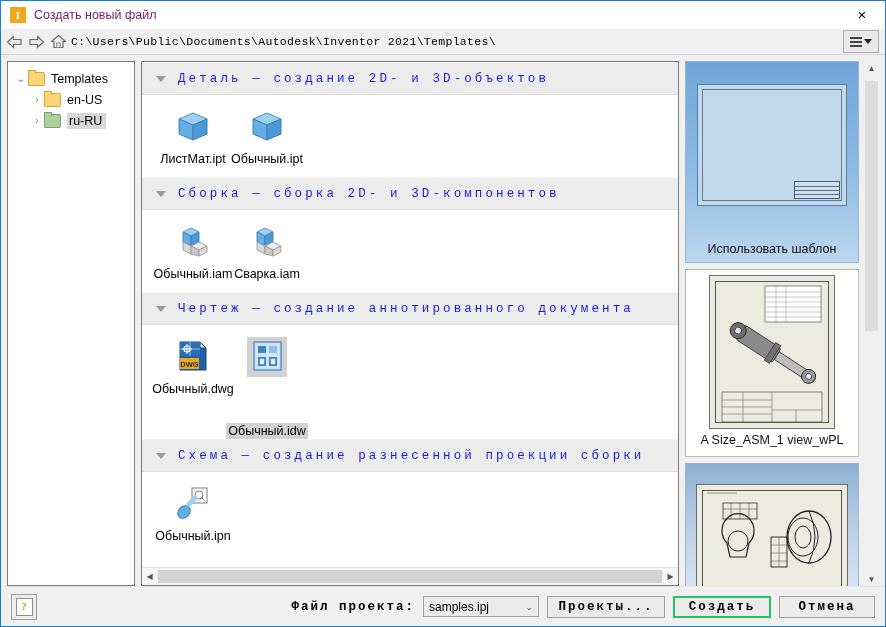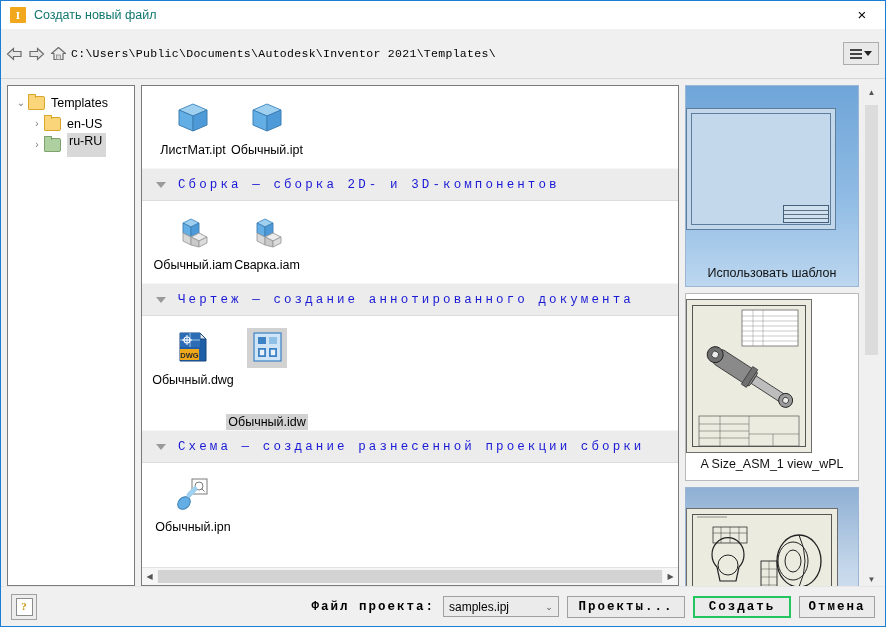--- a/index.html
+++ b/index.html
@@ -21,30 +21,30 @@
     height:28px;flex:0 0 28px;background:#ffffff;
     display:flex;align-items:center;position:relative;
   }
   .app-icon{
     width:16px;height:16px;margin-left:9px;margin-right:8px;
     background:#f2a81d;border-radius:1px;
     display:flex;align-items:center;justify-content:center;
     font-size:11px;font-weight:bold;color:#fff;
     font-family:"Liberation Serif",serif;line-height:1;
   }
-  .title-text{font-size:12.5px;color:#0f766e;}
+  .title-text{font-size:12.5px;color:#701a75;}
   .close-btn{
     position:absolute;right:0;top:0;width:46px;height:27px;
     display:flex;align-items:center;justify-content:center;
     font-size:15px;color:#000;background:#ffffff;cursor:default;
   }
   
   .addressbar{
     height:25px;flex:0 0 25px;background:#f0f0f0;
-    display:flex;align-items:center;padding:12px 2px;
+    display:flex;align-items:center;padding:0 2px;
     border-bottom:1px solid #d6d6d6;
   }
   .nav-arrow{
     width:22px;height:20px;display:flex;align-items:center;justify-content:center;
     color:#5a5a5a;
   }
   .nav-arrow svg{display:block;}
   .home-icon{width:22px;height:20px;display:flex;align-items:center;justify-content:center;}
   .path-box{
     flex:1;height:19px;display:flex;align-items:center;
@@ -64,21 +64,21 @@
   .vm-caret{width:0;height:0;border-left:4px solid transparent;border-right:4px solid transparent;border-top:5px solid #222;}
   
   .content{flex:1;display:flex;min-height:0;background:#f0f0f0;padding:6px 6px 0 6px;box-sizing:border-box;gap:6px;}
   
   .tree{
     width:128px;flex:0 0 128px;background:#fff;border:1px solid #7a7a7a;
     box-sizing:border-box;padding:6px 0 0 0;overflow:hidden;
   }
   .tree-row{display:flex;align-items:center;height:21px;padding-left:6px;font-size:12.5px;}
   .tree-row.indent{padding-left:22px;}
-  .tree-row.selected .tree-label{background:#d8d8d8;padding:1px 4px 9px 2px;}
+  .tree-row.selected .tree-label{background:#d8d8d8;padding:1px 4px 1px 2px;}
   .twisty{width:14px;flex:0 0 14px;display:flex;align-items:center;justify-content:center;color:#7b7b7b;font-size:10px;}
   .folder{
     width:15px;height:12px;margin-right:6px;position:relative;flex:0 0 15px;
     background:#fbd57a;border:1px solid #d9a62c;border-radius:1px 2px 2px 1px;
   }
   .folder.green{background:#aecfa0;border-color:#7da36d;}
   .folder:before{
     content:"";position:absolute;left:-1px;top:-3px;width:6px;height:3px;
     background:inherit;border:1px solid #d9a62c;border-bottom:none;border-radius:1px 1px 0 0;
   }
@@ -118,21 +118,21 @@
   .hs-thumb{position:absolute;left:1px;top:0;right:1px;height:13px;background:#d3d3d3;}
   
   .right{
     width:194px;flex:0 0 194px;display:flex;
   }
   .prev-list{
     flex:1;min-width:0;display:flex;flex-direction:column;gap:6px;overflow:hidden;
   }
   .prev-card{
     border:1px solid #9bb6d2;background:#9cc0e4;flex:0 0 auto;
-    display:flex;flex-direction:column;
+    display:flex;flex-direction:column;align-items:center;
   }
   .prev-card.c1{height:200px;background:linear-gradient(180deg,#6fa5d8 0%,#8fbbe4 55%,#bcd7ef 100%);}
   .prev-card.c2{height:186px;background:#ffffff;border-color:#b9b9b9;}
   .prev-card.c3{height:135px;background:linear-gradient(180deg,#8fb0d4 0%,#c5d7ea 60%,#d9e5f3 100%);overflow:hidden;}
   .prev-caption{font-size:12.5px;color:#111;padding:4px 0 6px;text-align:center;white-space:nowrap;}
   .sheet{
     background:#c3d8ea;border:1px solid #5d7d9c;position:relative;
   }
   .sheet2{background:#ecebe0;border:1px solid #6d6d6d;position:relative;}
   .sheet-inner{position:absolute;inset:4px;border:1px solid #5d7d9c;}
@@ -177,21 +177,21 @@
   .btn{
     height:22px;border:1px solid #a0a0a0;background:#ebebeb;margin-left:8px;
     display:flex;align-items:center;justify-content:center;
     font-family:"Liberation Mono","DejaVu Sans Mono",monospace;
     letter-spacing:2px;font-size:12.5px;font-weight:bold;
     padding:0 8px;box-sizing:border-box;white-space:nowrap;
   }
   .btn.default{border:2px solid #22c55e;}
   .btn.w-proj{width:118px;}
   .btn.w-create{width:98px;}
-  .btn.w-cancel{width:76px;}
+  .btn.w-cancel{width:96px;}
 </style>
 </head>
 <body>
 
 <div class="window">
 
   <div class="titlebar">
     <div class="app-icon">I</div>
     <div class="title-text">Создать новый файл</div>
     <div class="close-btn">×</div>
@@ -241,20 +241,24 @@
       <div class="tree-row indent selected">
         <span class="twisty">›</span>
         <span class="folder green"></span>
         <span class="tree-label">ru-RU</span>
       </div>
     </div>
 
     <div class="mid">
       <div class="mid-scroll">
 
+        <div class="sec-header">
+          <span class="sec-tri"></span>
+          <span class="sec-title">Деталь — создание 2D- и 3D-объектов</span>
+        </div>
         <div class="sec-body">
           <div class="tile">
             <span class="ic">
               <svg width="40" height="38" viewBox="0 0 40 38">
                   <polygon points="6,12 20,6 34,12 20,18" fill="#9fd0f0" stroke="#4a8fc4" stroke-width="1"></polygon>
                   <polygon points="6,12 20,18 20,33 6,27" fill="#63aee4" stroke="#3f80b4" stroke-width="1"></polygon>
                   <polygon points="34,12 20,18 20,33 34,27" fill="#4e9ad8" stroke="#3f80b4" stroke-width="1"></polygon>
                 </svg>
             </span>
             <span class="nm">ЛистМат.ipt</span>

